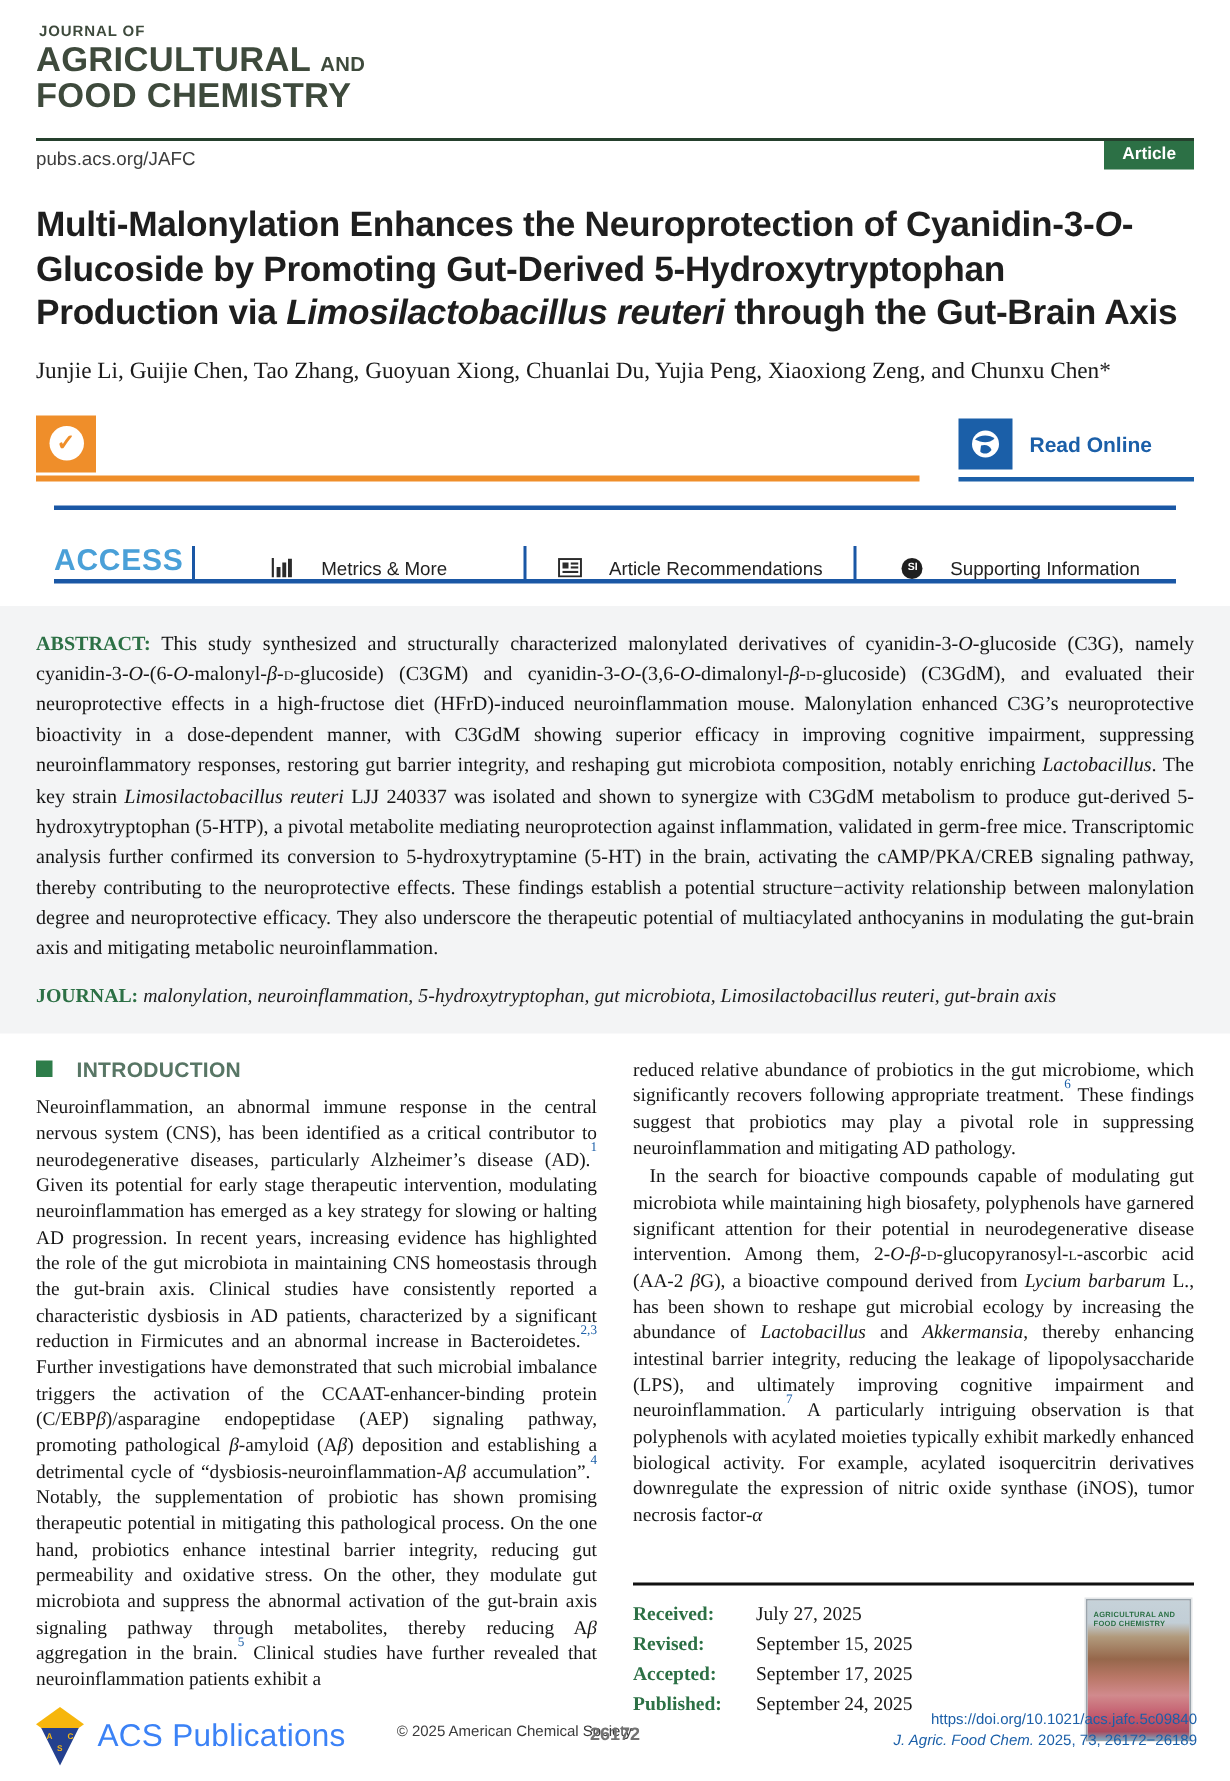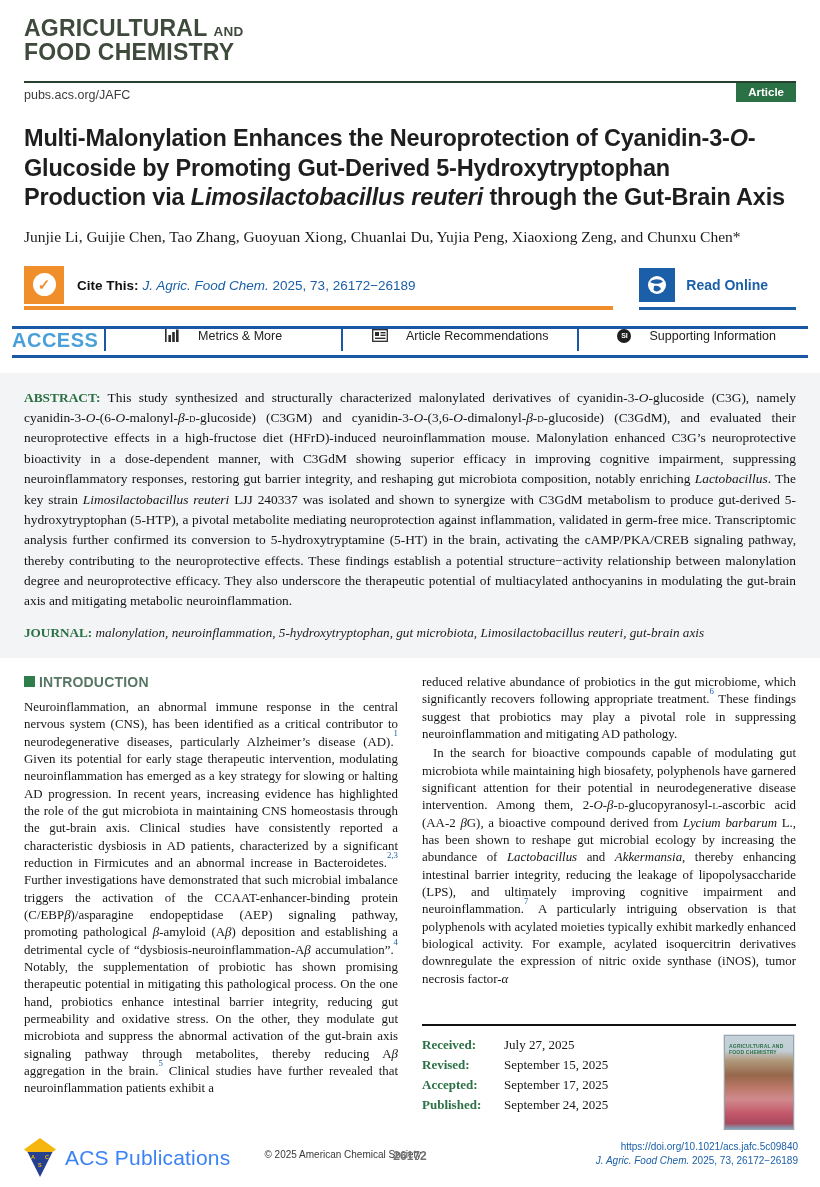--- a/index.html
+++ b/index.html
@@ -29,39 +29,39 @@
   .check-sq { width:40px; height:38px; background:#ef8e2a; display:flex; align-items:center; justify-content:center; }
   .check-circle { width:23px; height:23px; border-radius:50%; background:#fff; color:#ef8e2a; font:bold 15px/23px "Liberation Sans",sans-serif; text-align:center; }
   .cite-label { font:bold 13.5px "Liberation Sans",sans-serif; color:#111; }
   .cite-ref { font:italic 13.5px "Liberation Sans",sans-serif; color:#1b5fa8; text-decoration:none; }
   .cite-ref .yr { font-style:normal; }
   .read-online { flex:0 0 auto; display:flex; align-items:center; gap:11px; border-bottom:3px solid #1b5fa8; padding-bottom:3px; cursor:pointer; }
   .globe-sq { width:36px; height:34px; background:#1b5fa8; display:flex; align-items:center; justify-content:center; }
   .read-label { font:bold 14px "Liberation Sans",sans-serif; color:#1b5fa8; padding-right:28px; }
 
   
-  .access-bar { margin:16px 12px 0; border-top:3px solid #1a57a5; border-bottom:3px solid #1a57a5; height:32px; display:flex; align-items:flex-start; }
+  .access-bar { margin:16px 36px 0; border-top:3px solid #1a57a5; border-bottom:3px solid #1a57a5; height:52px; display:flex; align-items:flex-end; }
   .access-word { font:600 20px "Liberation Sans",sans-serif; color:#4aa0d8; letter-spacing:.5px; }
   .vsep { width:2px; height:22px; background:#1a57a5; margin:0 6px; }
   .access-item { flex:1; display:flex; align-items:center; justify-content:center; gap:18px; font:12.5px "Liberation Sans",sans-serif; color:#222; cursor:pointer; }
   .si-circle { width:14px; height:14px; border-radius:50%; background:#1f1f1f; color:#fff; font:bold 7px/14px "Liberation Sans",sans-serif; text-align:center; }
 
   
   .abstract-wrap { background:#f3f4f5; margin-top:15px; padding:15px 24px 16px; }
   .abs-p { font:13.4px/1.52 "Liberation Serif",serif; text-align:justify; color:#141414; }
   .label-green { color:#2c7045; font-weight:bold; }
   .keywords-p { margin-top:11px; font:italic 13.2px/1.45 "Liberation Serif",serif; text-align:justify; }
   sup { font-size:68%; line-height:0; position:relative; top:-0.45em; color:#1b5fa8; }
   .sc { font-variant:small-caps; }
 
   
   .columns { display:flex; gap:24px; padding:16px 24px 0; height:472px; overflow:hidden; }
   .col { flex:1; min-width:0; }
   .col2 { display:flex; flex-direction:column; }
-  .sec-head { display:flex; align-items:center; gap:4px; font:bold 14px "Liberation Sans",sans-serif; color:#587665; letter-spacing:.2px; margin-bottom:9px; }
+  .sec-head { display:flex; align-items:center; gap:16px; font:bold 14px "Liberation Sans",sans-serif; color:#587665; letter-spacing:.2px; margin-bottom:9px; }
   .sq-bullet { width:11px; height:11px; background:#2e7d4a; flex:0 0 auto; }
   .body-p { font:12.9px/1.345 "Liberation Serif",serif; text-align:justify; color:#161616; }
   .indent { text-indent:11px; }
 
   
   .dates-box { margin-top:auto; border-top:2px solid #111; padding-top:9px; display:flex; justify-content:space-between; }
   .date-row { display:flex; font:13px/1.55 "Liberation Serif",serif; }
   .date-label { color:#2c7045; font-weight:bold; width:82px; flex:0 0 auto; }
   .date-value { color:#161616; }
   .cover { width:70px; height:95px; border:1px solid #9aa4ac; box-shadow:0 0 0 1px #e3e6e8; flex:0 0 auto; margin-right:2px; overflow:hidden;
@@ -75,43 +75,40 @@
   .copyright { font:10px "Liberation Sans",sans-serif; color:#3a3a3a; margin-left:34px; margin-top:-8px; }
   .page-num { position:absolute; left:50%; transform:translateX(-50%); bottom:24px; font:bold 12px "Liberation Sans",sans-serif; color:#737373; }
   .foot-right { margin-left:auto; text-align:right; font:10px/1.4 "Liberation Sans",sans-serif; margin-top:-8px; }
   .foot-right a { color:#1b5fa8; text-decoration:none; display:block; }
   .foot-cite { color:#1b5fa8; }
 </style>
 </head>
 <body>
 
 <div class="masthead pad">
+  <div class="brand-kicker">JOURNAL OF</div>
   <div class="brand-line">
     <span>AGRICULTURAL</span>
     <span class="brand-and">AND</span>
   </div>
   <div class="brand-line">FOOD CHEMISTRY</div>
 
   <div class="mast-rule-row">
     <a class="journal-url" href="#">pubs.acs.org/JAFC</a>
     <span class="article-badge">Article</span>
   </div>
 </div>
 
 <h1 class="title pad">Multi-Malonylation Enhances the Neuroprotection of Cyanidin-3-<i>O</i>-Glucoside by Promoting Gut-Derived 5-Hydroxytryptophan Production via <i>Limosilactobacillus reuteri</i> through the Gut-Brain Axis</h1>
 <div class="authors pad">Junjie Li, Guijie Chen, Tao Zhang, Guoyuan Xiong, Chuanlai Du, Yujia Peng, Xiaoxiong Zeng, and&nbsp;Chunxu Chen*</div>
 
 <div class="cite-row">
   <div class="cite-left">
     <span class="check-sq">
       <span class="check-circle">✓</span>
-    </span>
-    <span>
-      <span class="cite-label">Cite This:</span>
-      <a class="cite-ref" href="#"><i>J. Agric. Food Chem.</i> <span class="yr">2025, 73, 26172−26189</span></a>
     </span>
   </div>
   <div class="read-online">
     <span class="globe-sq">
       <svg width="22" height="22" viewBox="0 0 22 22">
         <circle cx="11" cy="11" r="9" fill="#ffffff"></circle>
         <path d="M4 8 C7 4.5,14 4.5,17 7.5 C13 11,8 10,4 8 Z" fill="#1b5fa8"></path>
         <path d="M8 12 C11 11,14 12,15 15 C13 18,9 18,7.5 16 Z" fill="#1b5fa8"></path>
       </svg>
     </span>

